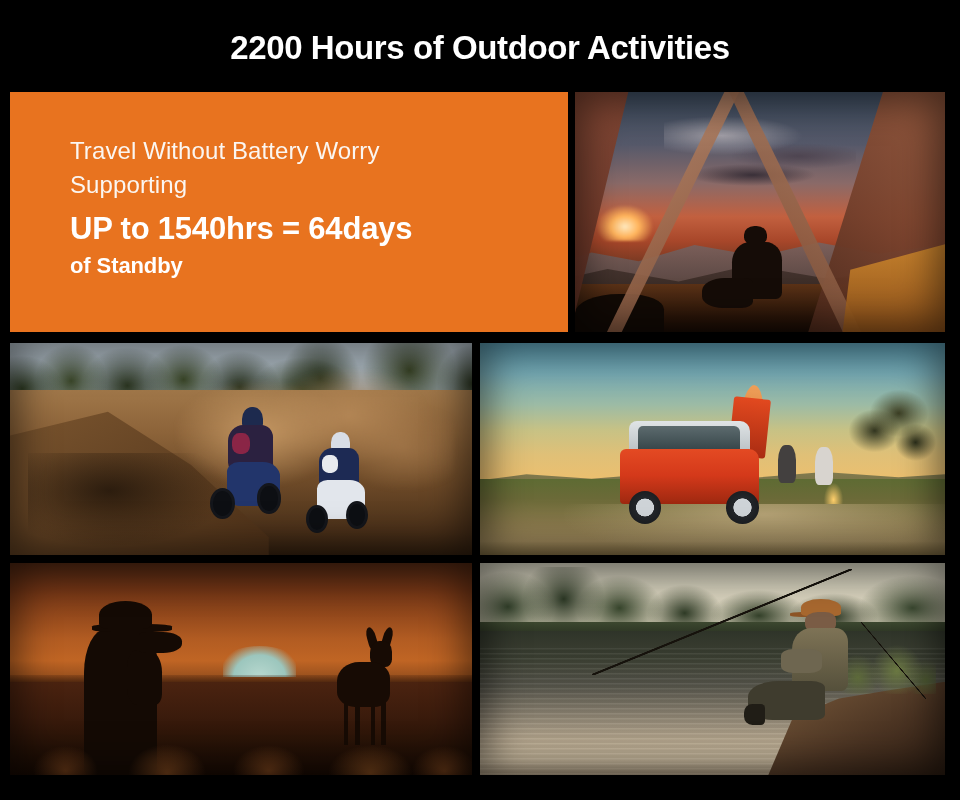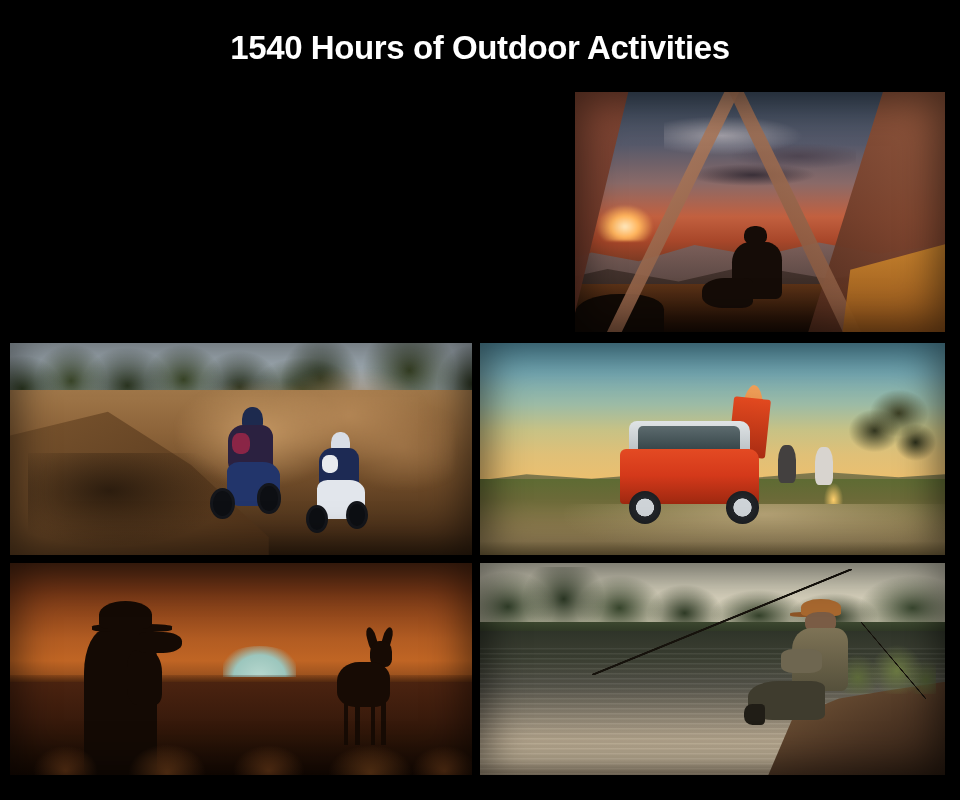--- a/index.html
+++ b/index.html
@@ -497,22 +497,30 @@
   .vignette {
     position: absolute; inset: 0; pointer-events: none;
     box-shadow: inset 0 0 38px 8px rgba(0,0,0,.55);
   }
 </style>
 </head>
 <body>
 
 <div class="banner">
 
-  <div class="headline">1540 Hours of Outdoor Activities</div>
-
+  <div class="headline">2200 Hours of Outdoor Activities</div>
+
+  <div class="feature-panel">
+    <div class="feature-lead">
+      <span>Travel Without Battery Worry</span><br>
+      <span>Supporting</span>
+    </div>
+    <div class="feature-big">UP to 1540hrs = 64days</div>
+    <div class="feature-sub">of Standby</div>
+  </div>
 
   <div class="photo" id="tile-tent">
     <div class="scene">
       <div class="tent-sky"></div>
       <div class="tent-clouds"></div>
       <div class="tent-sun"></div>
       <div class="tent-mtn1"></div>
       <div class="tent-mtn2"></div>
       <div class="tent-ground"></div>
       <div class="tent-person">

